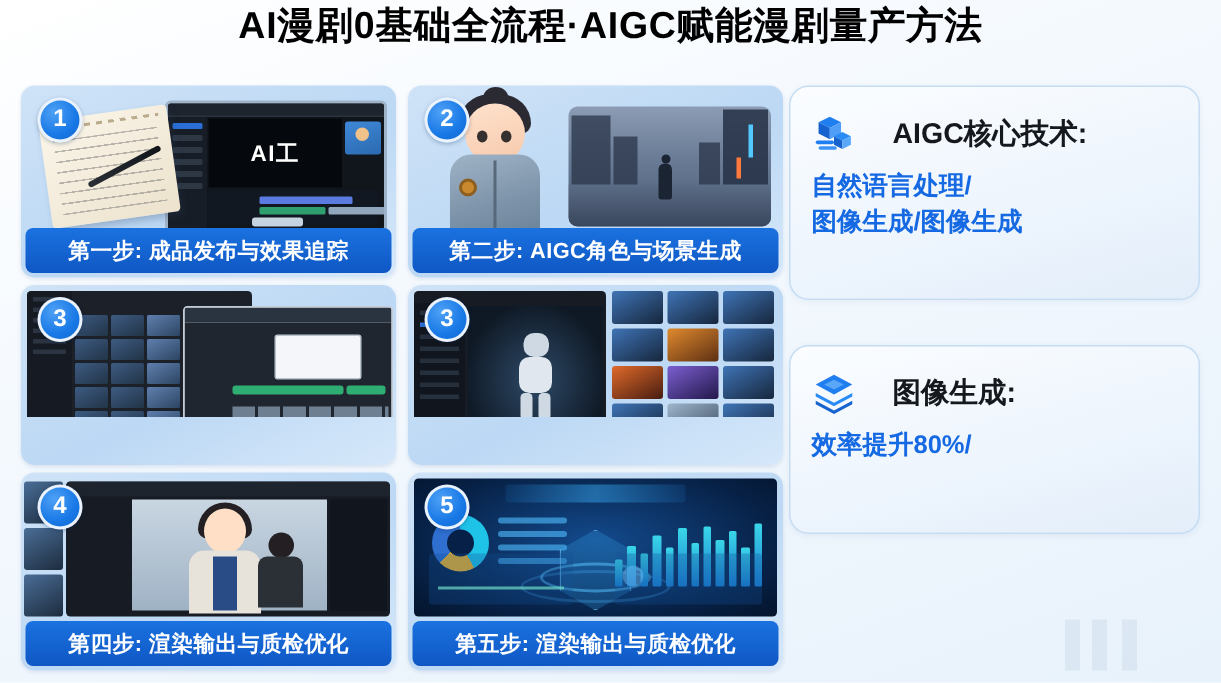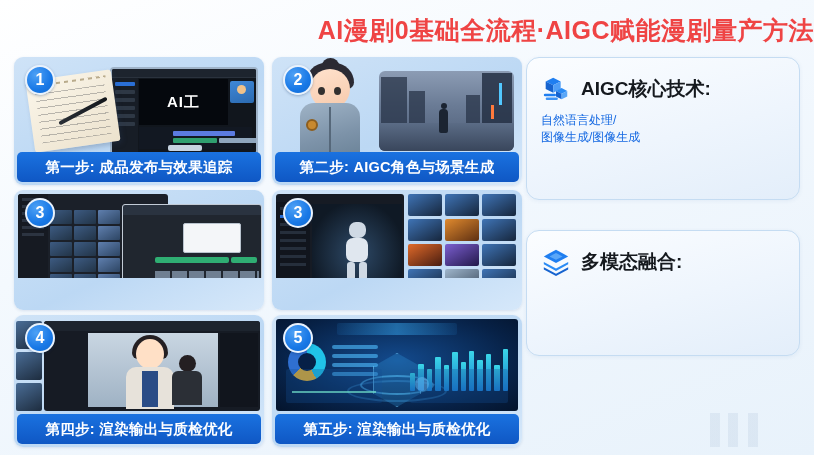--- a/index.html
+++ b/index.html
@@ -8,26 +8,26 @@
     overflow: hidden;
     font-family: "Liberation Sans", "DejaVu Sans", sans-serif;
   }
   body {
     background: linear-gradient(160deg, #ffffff 0%, #f4f9fe 38%, #e8f2fb 100%);
     position: relative;
   }
 
   
   .title {
-    text-align: right;
+    text-align: center;
     font-size: 25px;
     font-weight: 900;
-    color: #ef4444;
+    color: #000000;
     letter-spacing: 0.5px;
-    padding-top: 14px;
+    padding-top: 1px;
     height: 52px;
     line-height: 32px;
     white-space: nowrap;
   }
 
   
   .stage {
     position: absolute;
     left: 0; top: 52px;
     width: 814px; height: 403px;
@@ -275,28 +275,28 @@
   .info {
     border: 1px solid #c5dcf2;
     border-radius: 13px;
     background: linear-gradient(165deg, #fbfdff 0%, #eef5fd 55%, #e3eefa 100%);
     box-shadow: 0 1px 4px rgba(40,90,160,.07);
     padding: 16px 14px 18px 14px;
   }
   .info.one { height: 143px; }
   .info.two { height: 126px; margin-top: 14px; }
   .info-head {
-    display: flex; align-items: center; gap: 10px;
+    display: flex; align-items: center; gap: 24px;
     margin-bottom: 8px;
   }
   .info-head h3 {
     font-size: 19px; font-weight: 800; color: #15191e; white-space: nowrap;
   }
   .info-line {
-    font-size: 12px; font-weight: 400; color: #1569e2;
+    font-size: 17px; font-weight: 700; color: #1569e2;
     line-height: 1.42; white-space: nowrap;
   }
   .ico { width: 30px; height: 30px; flex: 0 0 30px; }
 
   .watermark {
     position: absolute; right: 10px; bottom: 8px;
     width: 96px; height: 34px;
     opacity: .1;
     background:
       linear-gradient(90deg, transparent 2px, #5a7da8 2px 12px, transparent 12px 20px,
@@ -566,20 +566,21 @@
     <div class="info two">
       <div class="info-head">
         <span class="ico">
           <svg viewBox="0 0 32 32" width="30" height="30" aria-hidden="true">
             <path d="M16 3 L29 10 L16 17 L3 10 Z" fill="#1f7ef0"></path>
             <path d="M16 6.5 L23 10 L16 13.5 L9 10 Z" fill="#5aa7f8"></path>
             <path d="M3 16 L16 23 L29 16 L29 18.5 L16 25.5 L3 18.5 Z" fill="#2a8bf5"></path>
             <path d="M3 21.5 L16 28.5 L29 21.5 L29 24 L16 31 L3 24 Z" fill="#1663cf"></path>
           </svg>
         </span>
-        <h3>多模态融合:</h3>
-      </div>
+        <h3>图像生成:</h3>
+      </div>
+      <div class="info-line">效率提升80%/</div>
     </div>
 
   </div>
 </div>
 
 <div class="watermark"></div>
 
 </body></html>

